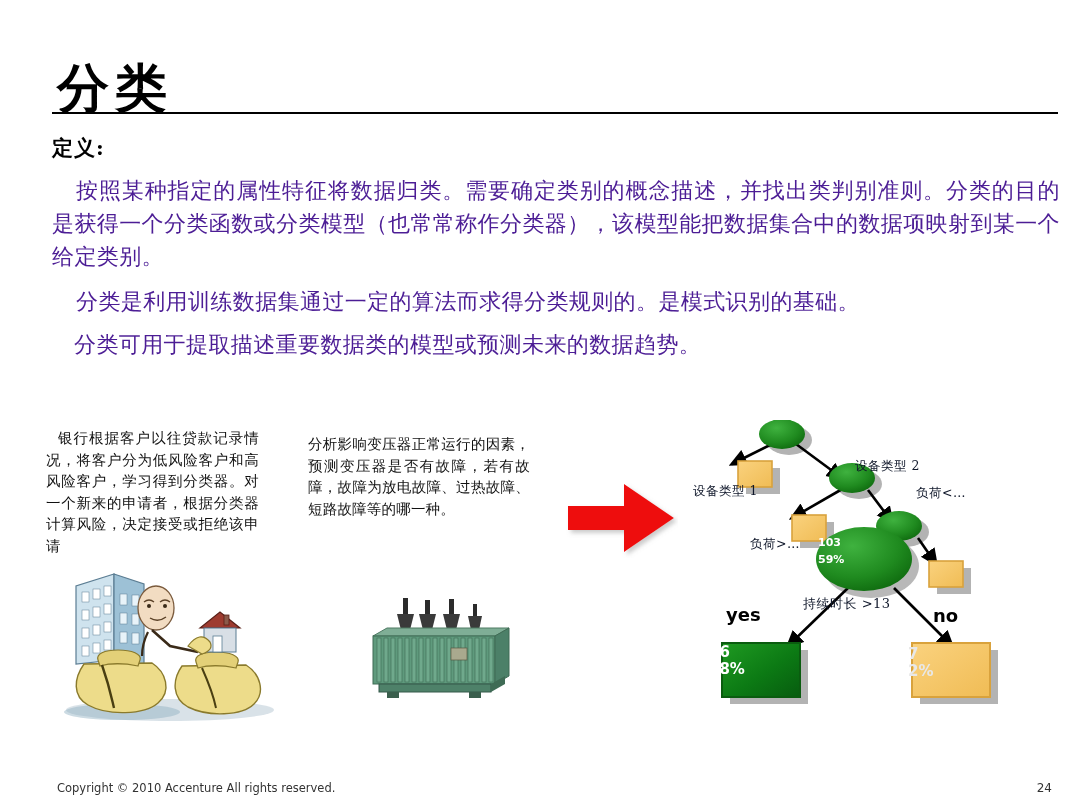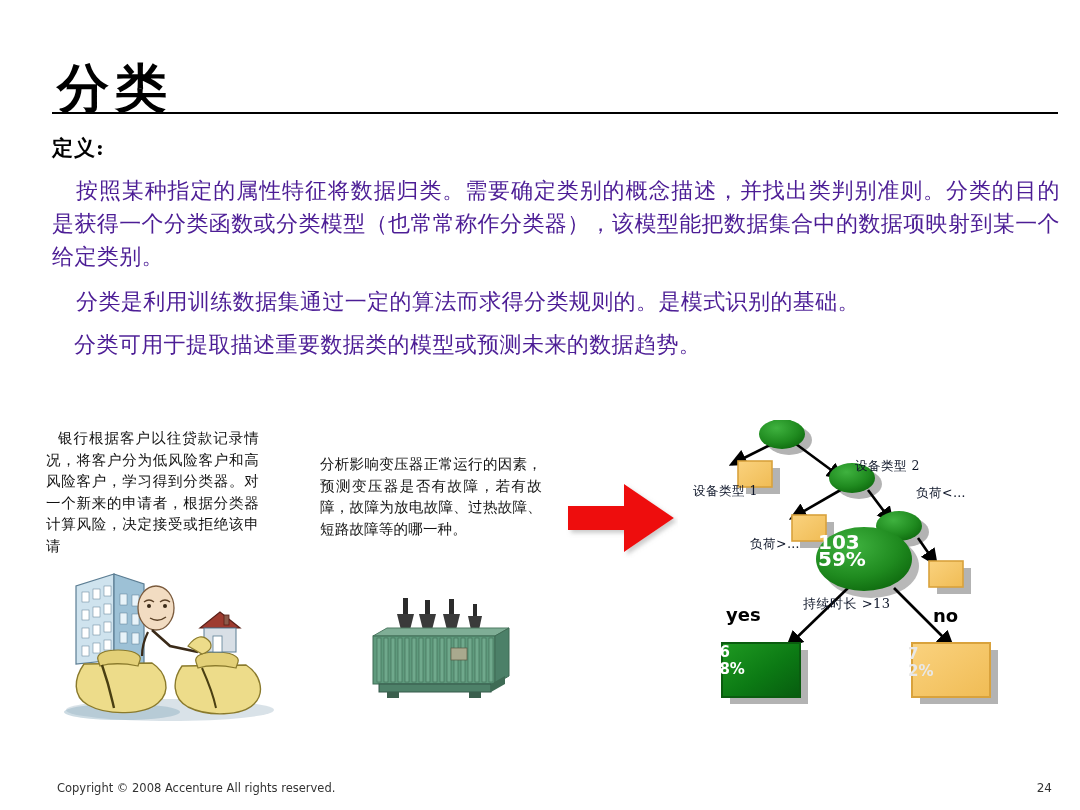--- a/index.html
+++ b/index.html
@@ -85,24 +85,23 @@
     letter-spacing: 0.2px;
     text-align: justify;
   }
   #bank-text {
     left: 46px;
     top: 428px;
     width: 213px;
     text-indent: 12px;
   }
   #transformer-text {
-    left: 320px;
+    left: 308px;
     top: 434px;
     width: 222px;
-    margin-top: 20px;
   }
 
   
   #bank-illustration {
     position: absolute;
     left: 52px;
     top: 568px;
     width: 236px;
     height: 156px;
   }
@@ -150,21 +149,21 @@
   }
   .node-text {
     position: absolute;
     font-family: "DejaVu Sans", "Liberation Sans", sans-serif;
     font-weight: bold;
     white-space: pre-line;
     text-align: left;
     line-height: 17px;
   }
   #root-stat-text {
-    font-size: 20px;
+    font-size: 11px;
     color: #ffffff;
     left: 818px;
     top: 534px;
   }
   #leaf-yes-text {
     font-size: 15px;
     color: #ffffff;
     left: 709px;
     top: 644px;
   }
@@ -386,14 +385,14 @@
 <div class="branch-label" style="left:726px; top:604px;">yes</div>
 <div class="branch-label" style="left:933px; top:605px;">no</div>
 
 <div class="node-text" id="root-stat-text">103
 59%</div>
 <div class="node-text" id="leaf-yes-text">96
 98%</div>
 <div class="node-text" id="leaf-no-text">7
 2%</div>
 
-<div id="footer-copyright">Copyright © 2008  Accenture  All rights reserved.</div>
+<div id="footer-copyright">Copyright © 2010  Accenture  All rights reserved.</div>
 <div id="footer-page-number">24</div>
 
 </body></html>

